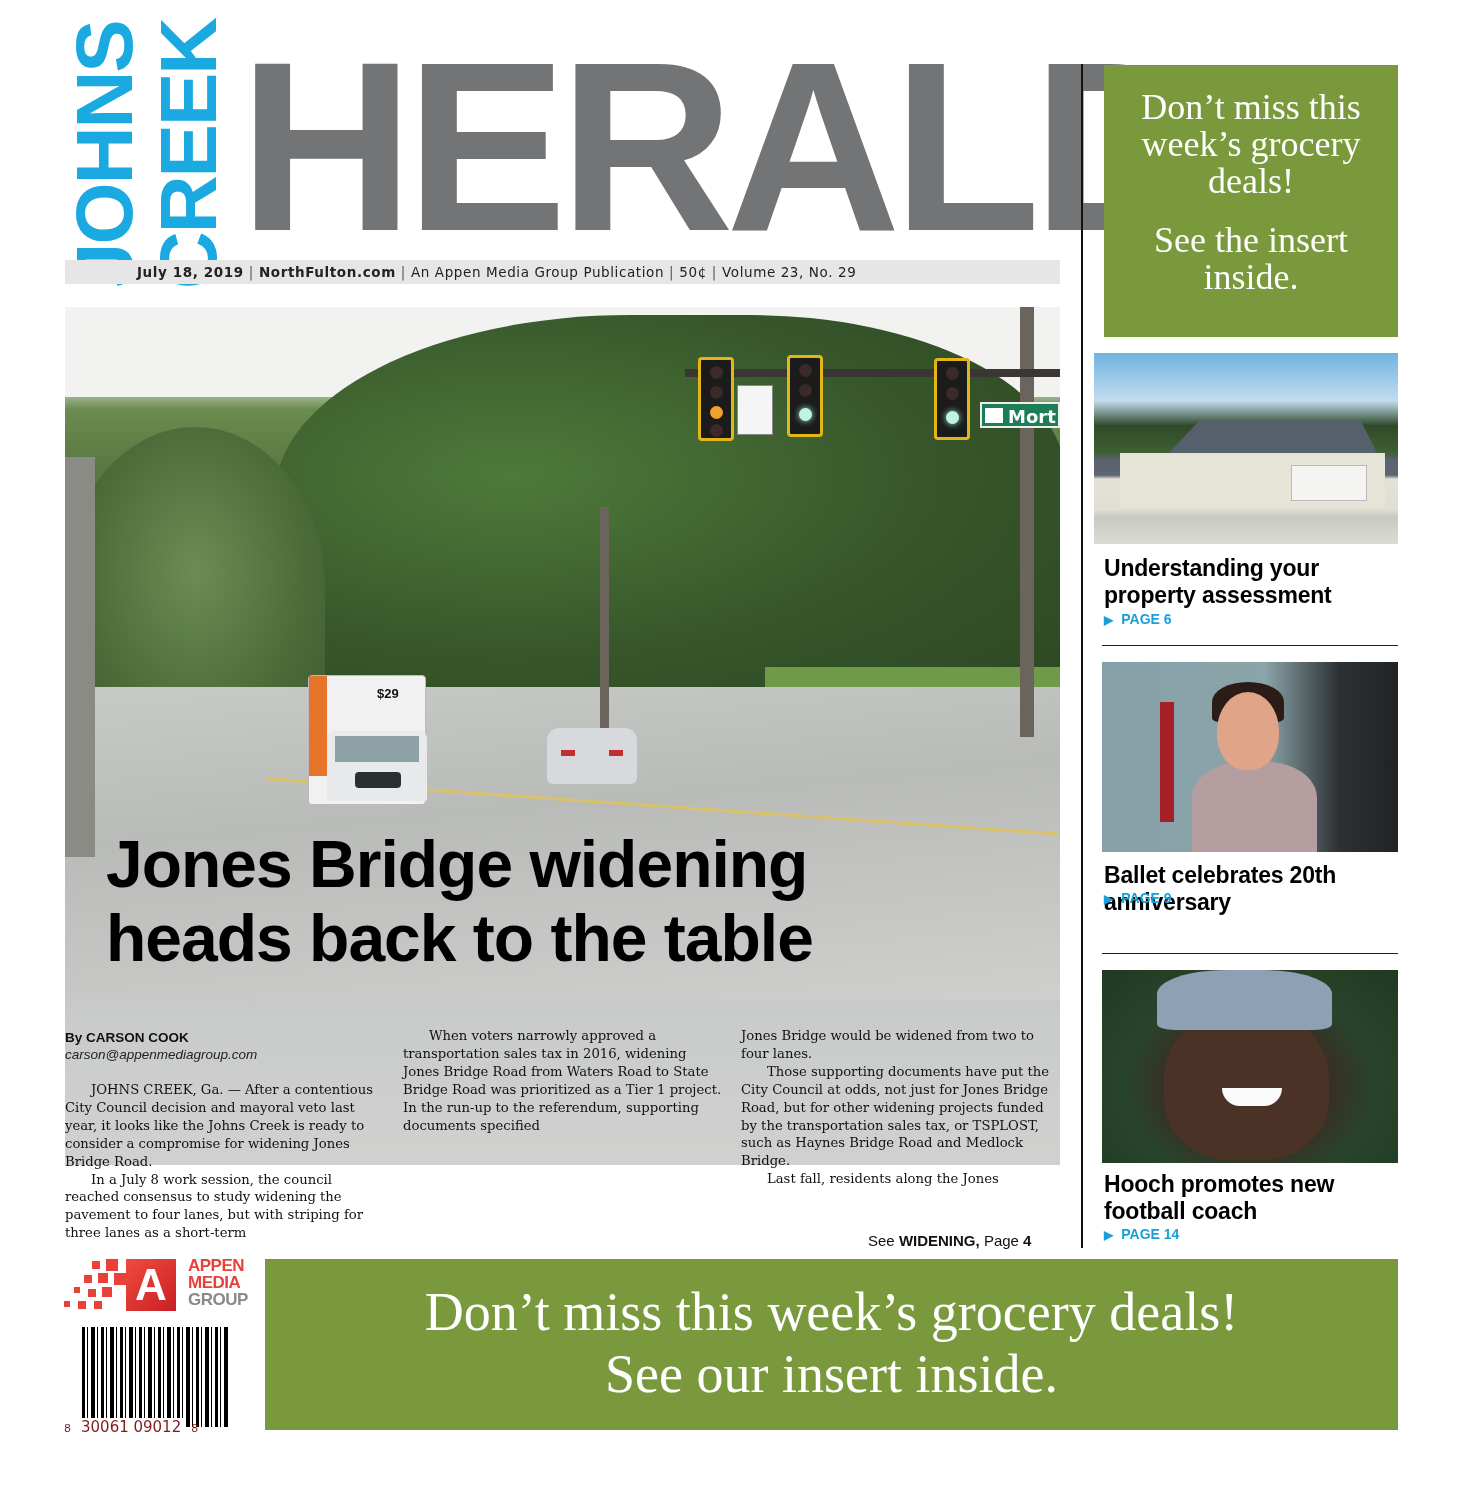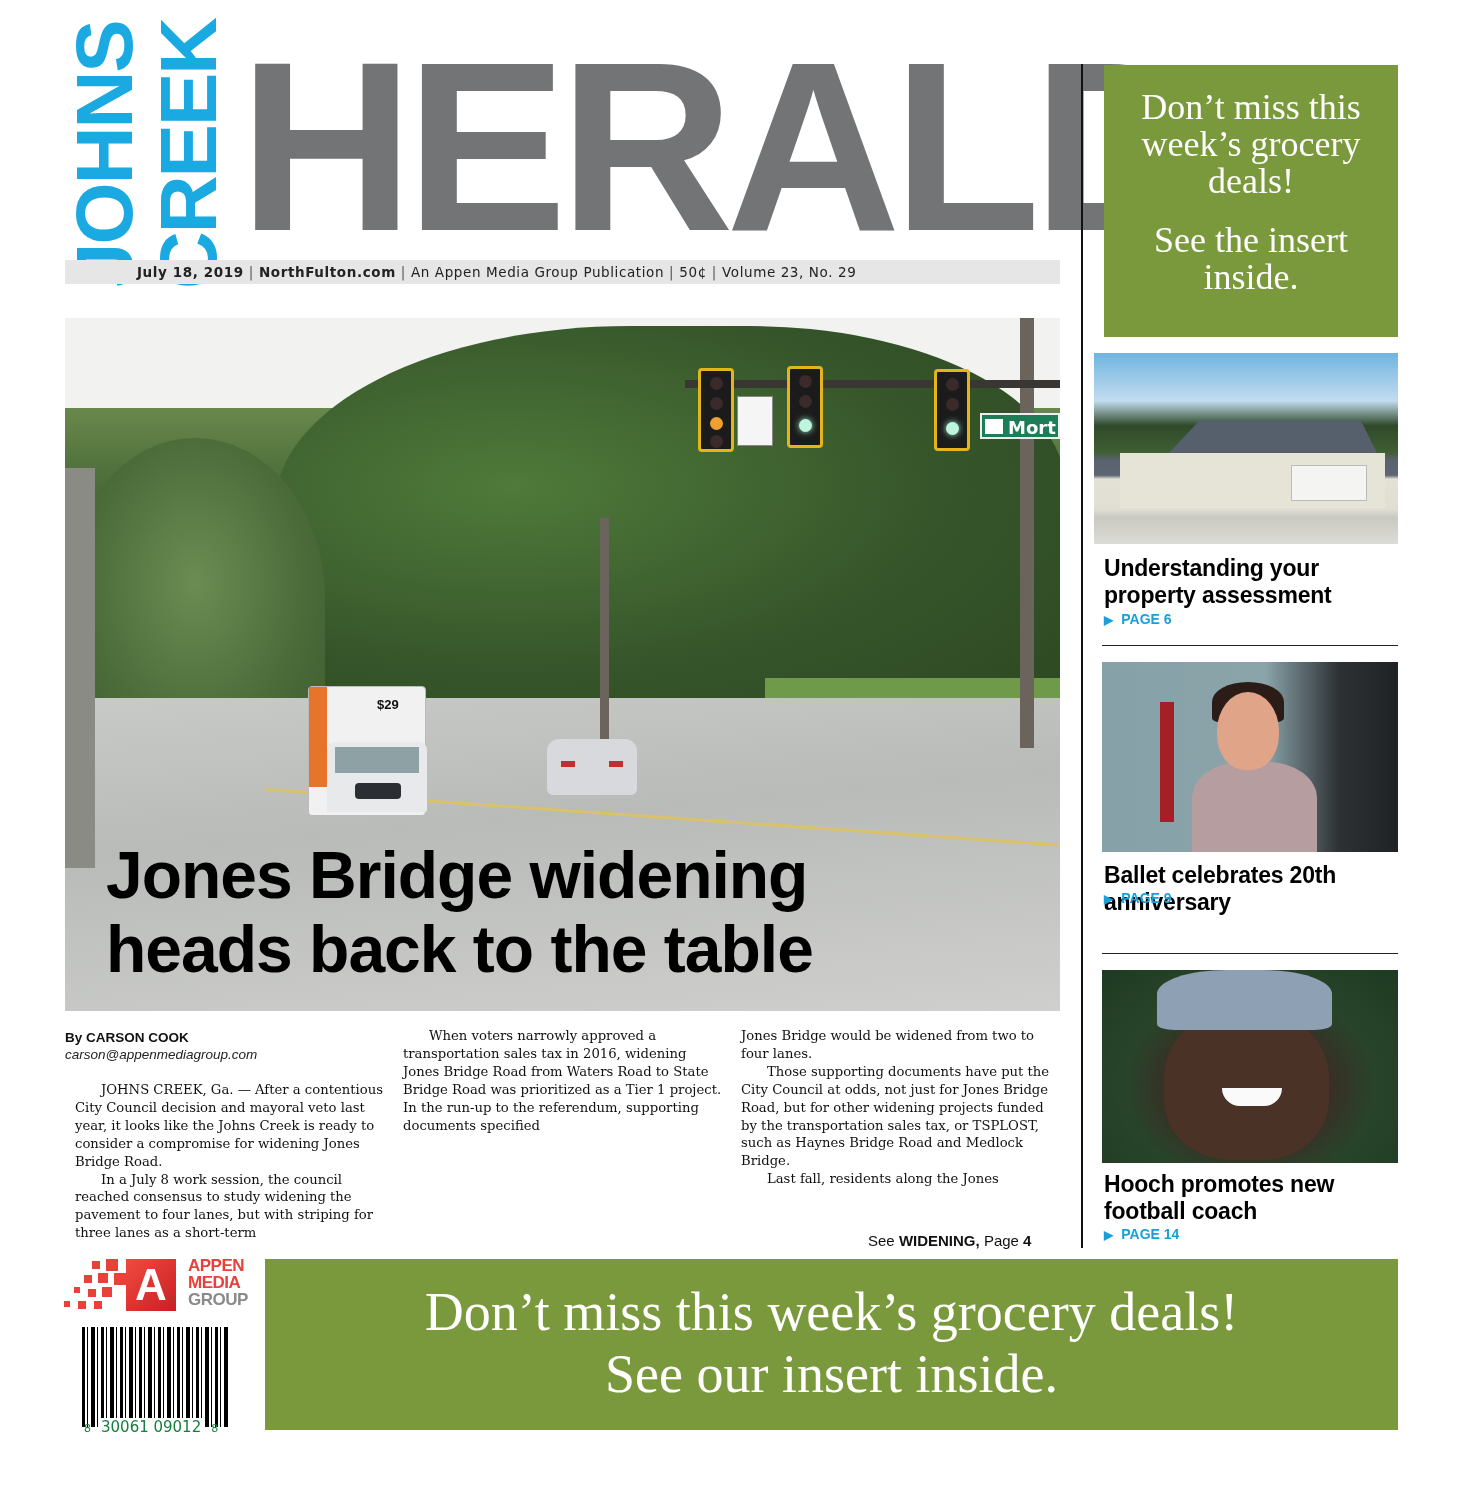--- a/index.html
+++ b/index.html
@@ -20,22 +20,22 @@
 
   .dateline { position: absolute; left: 65px; top: 260px; width: 995px; height: 24px; background: #e6e6e6;
     font-family: "DejaVu Sans", sans-serif; font-size: 13.5px; letter-spacing: 0.6px; line-height: 24px; color: #222; padding-left: 72px; white-space: nowrap; }
   .dateline b { font-weight: 700; }
   .dateline .sep { margin: 0 5px; color: #555; }
 
   
   .vdivider { position: absolute; left: 1081px; top: 64px; width: 2px; height: 1184px; background: #111; }
 
   
-  .lead-photo { position: absolute; left: 65px; top: 307px; width: 995px; height: 693px; overflow: hidden;
-    background: linear-gradient(180deg, #f4f6f3 0%, #eef0ee 8%, #6a8a4e 12%, #3e5e2f 30%, #476a33 48%, #6f8a56 62%, #a9b4a3 70%, #b8bcbc 74%, #c9cbcb 82%, #d0d1cf 100%); margin-top: 11px; }
+  .lead-photo { position: absolute; left: 65px; top: 307px; width: 995px; height: 858px; overflow: hidden;
+    background: linear-gradient(180deg, #f4f6f3 0%, #eef0ee 8%, #6a8a4e 12%, #3e5e2f 30%, #476a33 48%, #6f8a56 62%, #a9b4a3 70%, #b8bcbc 74%, #c9cbcb 82%, #d0d1cf 100%); }
   .sky { position: absolute; left: 0; top: 0; width: 995px; height: 90px; background: #f2f3f1; }
   .trees { position: absolute; left: 210px; top: 8px; width: 790px; height: 400px; border-radius: 45% 40% 10% 10%;
     background: radial-gradient(ellipse at 30% 40%, #4f7a3a 0%, #36552a 55%, #2c4722 100%); }
   .trees2 { position: absolute; left: 0; top: 120px; width: 260px; height: 320px; border-radius: 50% 50% 5% 5%;
     background: radial-gradient(ellipse at 50% 45%, #6b8d53 0%, #4b6b39 60%, #3f5b32 100%); }
   .road { position: absolute; left: 0; top: 380px; width: 995px; height: 313px;
     background: linear-gradient(175deg, #c8cac8 0%, #b9bbb9 40%, #cfd0ce 100%); }
   .grass { position: absolute; left: 700px; top: 360px; width: 295px; height: 50px; background: #6f9a4a; }
   .centerline { position: absolute; left: 200px; top: 470px; width: 795px; height: 3px; background: #d9c26a; transform: rotate(4deg); transform-origin: left; }
   .pole { position: absolute; background: #6b645c; }
@@ -58,21 +58,21 @@
   .car::after { content: ""; position: absolute; left: 14px; top: 22px; width: 14px; height: 6px; background: #c03030; box-shadow: 48px 0 0 #c03030; }
   .headline { position: absolute; left: 41px; top: 520px; width: 880px; font-family: "Liberation Sans", sans-serif; font-weight: 700;
     font-size: 66px; line-height: 74px; letter-spacing: -1px; color: #000; transform: scaleX(1.0); }
 
   
   .byline { position: absolute; left: 65px; top: 1030px; font-size: 13.5px; font-weight: 700; font-family: "Liberation Sans", sans-serif; }
   .email { position: absolute; left: 65px; top: 1047px; font-size: 13.5px; font-style: italic; color: #222; }
   .col { position: absolute; width: 320px; font-family: "DejaVu Serif", serif; font-size: 13.2px; line-height: 17.9px; color: #111; }
   .col p { margin: 0; }
   .col p.ind { text-indent: 26px; }
-  .col1 { left: 65px; top: 1081px; margin-left: 10px; }
+  .col1 { left: 65px; top: 1081px; }
   .col2 { left: 403px; top: 1027px; }
   .col3 { left: 741px; top: 1027px; }
   .jump { position: absolute; left: 868px; top: 1232px; font-family: "Liberation Sans", sans-serif; font-size: 15px; color: #111; }
   .jump b { font-weight: 900; }
 
   
   .promo { position: absolute; left: 1104px; top: 65px; width: 294px; height: 272px; background: #7a993c; color: #fff;
     font-family: "Liberation Serif", serif; text-align: center; }
   .promo .l1 { position: absolute; left: 0; top: 24px; width: 294px; font-size: 36px; line-height: 37px; }
   .promo .l2 { position: absolute; left: 0; top: 157px; width: 294px; font-size: 36px; line-height: 37px; }
@@ -104,21 +104,21 @@
   
   .appen-logo { position: absolute; left: 64px; top: 1257px; width: 180px; height: 58px; }
   .px { position: absolute; background: #e8413a; }
   .appen-A { position: absolute; left: 62px; top: 2px; width: 50px; height: 52px; background: linear-gradient(135deg, #f04b3e, #c91f24);
     color: #fff; font-weight: 700; font-size: 44px; line-height: 52px; text-align: center; font-family: "Liberation Sans", sans-serif; }
   .appen-text { position: absolute; left: 124px; top: 0; font-family: "Liberation Sans", sans-serif; font-weight: 700; font-size: 17px; line-height: 17px; letter-spacing: -0.5px; }
   .appen-text .red { color: #e8413a; }
   .appen-text .gray { color: #8a8a8a; }
   .barcode { position: absolute; left: 82px; top: 1327px; width: 148px; height: 100px;
     background: repeating-linear-gradient(90deg, #000 0 3px, #fff 3px 5px, #000 5px 6px, #fff 6px 9px, #000 9px 13px, #fff 13px 15px, #000 15px 16px, #fff 16px 19px); }
-  .barcode-digits { position: absolute; left: 64px; top: 1418px; width: 180px; font-family: "DejaVu Sans", sans-serif; font-size: 15px; color: #15803d; white-space: nowrap; margin-left: 20px; }
+  .barcode-digits { position: absolute; left: 64px; top: 1418px; width: 180px; font-family: "DejaVu Sans", sans-serif; font-size: 15px; color: #7f1d1d; white-space: nowrap; }
   .barcode-digits .s { font-size: 11px; }
   .barcode-digits .main { background: #fff; padding: 0 2px; margin: 0 8px; }
 
   .bottom-promo { position: absolute; left: 265px; top: 1259px; width: 1133px; height: 171px; background: #7a993c; color: #fff;
     font-family: "Liberation Serif", serif; text-align: center; }
   .bottom-promo .l1 { position: absolute; left: 0; top: 22px; width: 1133px; font-size: 54px; line-height: 62px; }
   .bottom-promo .l2 { position: absolute; left: 0; top: 84px; width: 1133px; font-size: 54px; line-height: 62px; }
 </style>
 </head>
 <body>

